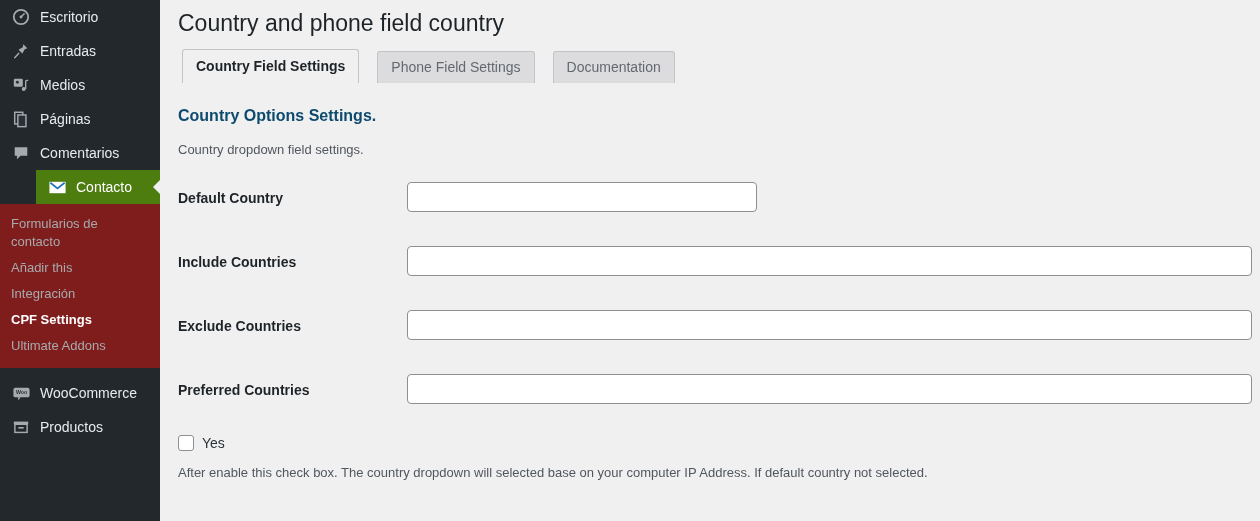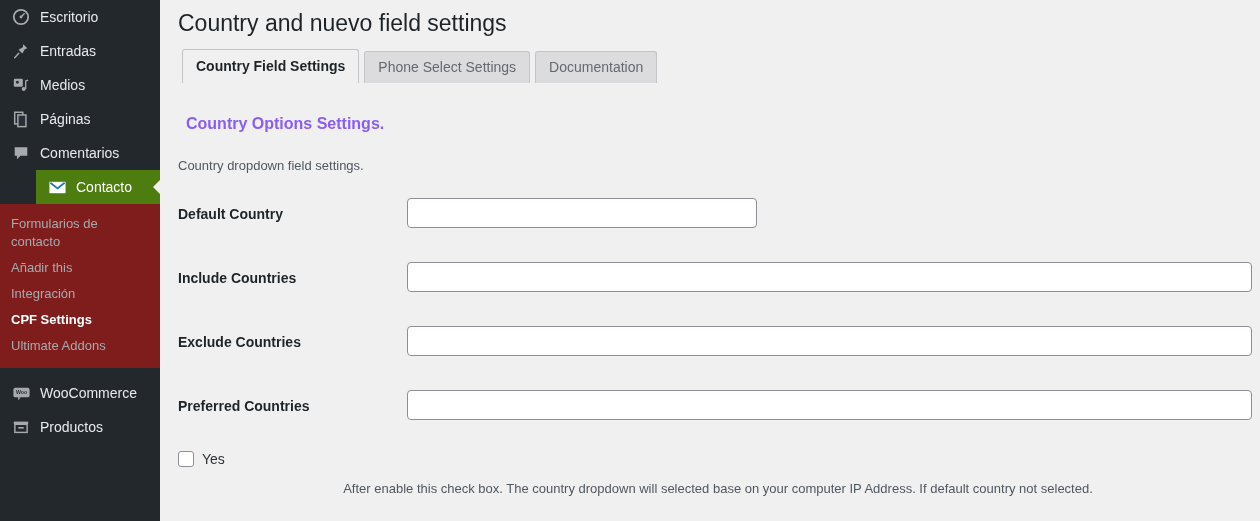--- a/index.html
+++ b/index.html
@@ -96,43 +96,43 @@
     display: flex;
     align-items: flex-end;
     margin: 0 0 0 4px;
     height: 32px;
   }
   .tab {
     font-size: 14px;
     line-height: 30px;
     height: 32px;
     padding: 0 13px;
-    margin-right: 5px;
+    margin-right: 18px;
     border: 1px solid #c3c4c7;
     border-bottom: none;
     border-radius: 3px 3px 0 0;
     background: #dcdcde;
     color: #646970;
     white-space: nowrap;
   }
   .tab.active {
     background: #f0f0f1;
     color: #1d2327;
     font-weight: bold;
     height: 34px;
     line-height: 32px;
     border-color: #c3c4c7;
   }
 
   
   #section-title {
     font-size: 16px;
     font-weight: bold;
-    color: #8b5cf6;
-    margin: 8px;
+    color: #0c4a6e;
+    margin: 0;
     padding: 23px 0 0 0;
     line-height: 20px;
   }
   #section-desc {
     font-size: 13px;
     color: #50575e;
     margin: 0;
     padding: 16px 0 0 0;
     line-height: 16px;
   }
@@ -176,21 +176,20 @@
     margin: 0 8px 0 0;
     flex: 0 0 16px;
   }
   .cb-label { font-size: 14px; color: #2c3338; line-height: 16px; }
   .cb-desc {
     font-size: 13px;
     color: #50575e;
     padding-top: 13px;
     line-height: 17px;
     white-space: nowrap;
-    text-align: center;
   }
 </style>
 </head>
 <body>
 
 <div id="app">
 
   <div id="sidebar">
 
     <div class="menu-item">
@@ -286,25 +285,25 @@
           </svg>
       </span>
       <span class="mi-label">Productos</span>
     </div>
 
 
   </div>
 
   <div id="content">
 
-    <h1 id="page-title">Country and nuevo field settings</h1>
+    <h1 id="page-title">Country and phone field country</h1>
 
     <div id="tabs">
       <div class="tab active">Country Field Settings</div>
-      <div class="tab">Phone Select Settings</div>
+      <div class="tab">Phone Field Settings</div>
       <div class="tab">Documentation</div>
     </div>
 
     <h2 id="section-title">Country Options Settings.</h2>
     <p id="section-desc">Country dropdown field settings.</p>
 
     <div class="form-table">
 
       <div class="form-row">
         <div class="th">Default Country</div>

